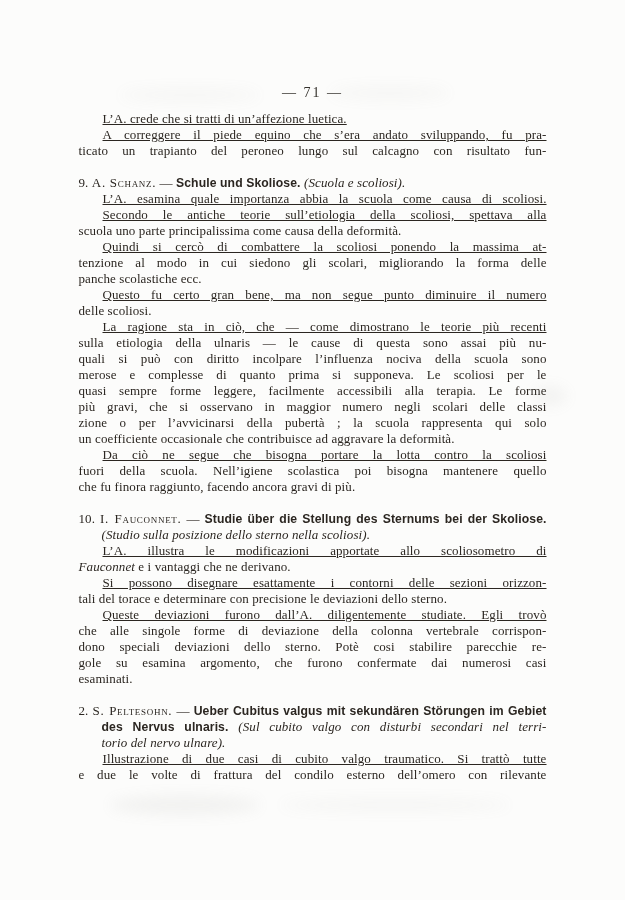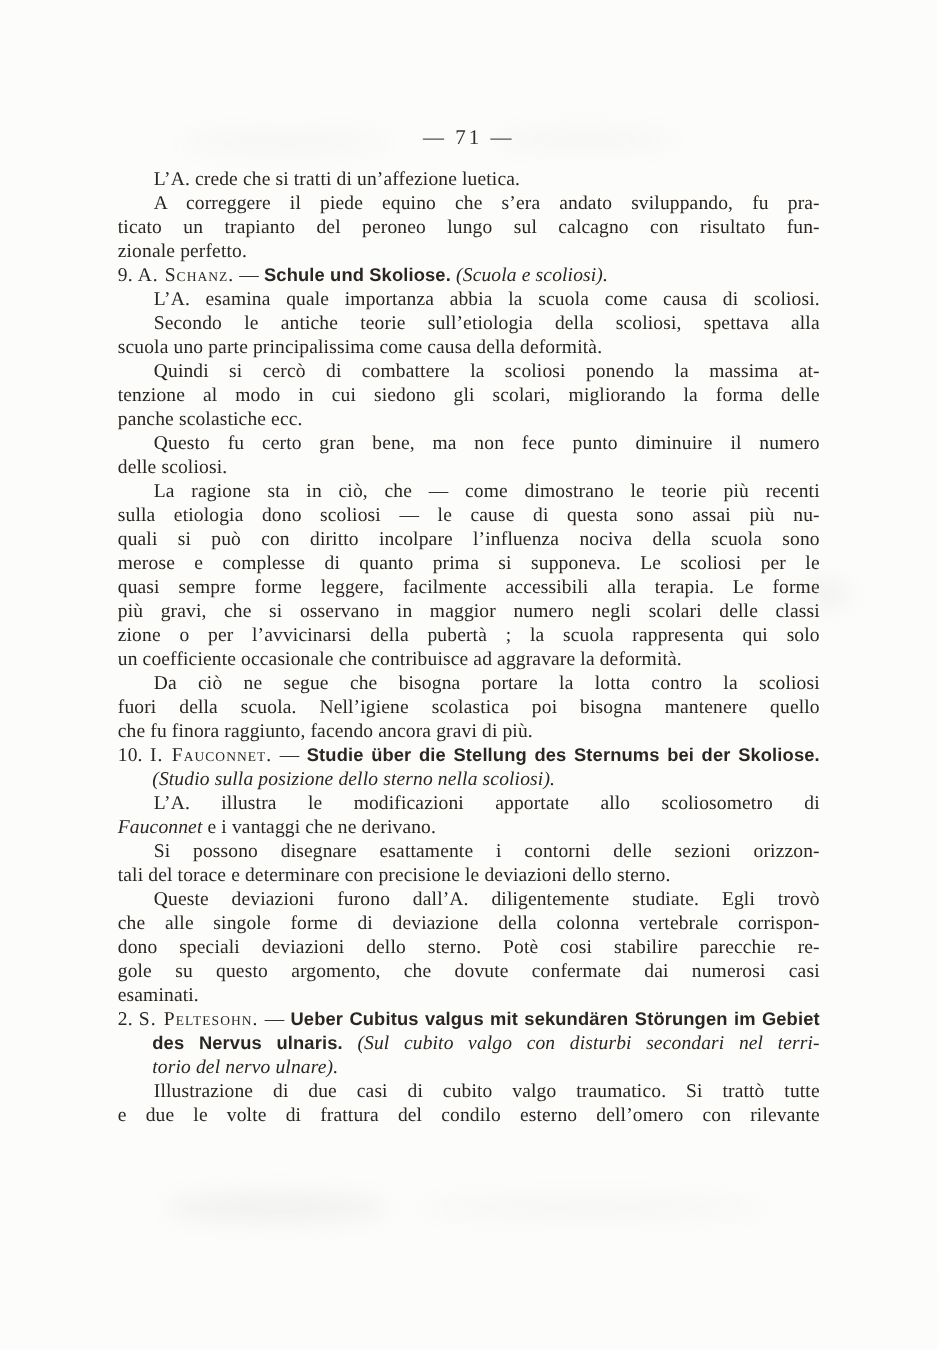--- a/index.html
+++ b/index.html
@@ -25,22 +25,22 @@
     font-size: 13px;
     line-height: 16px;
     letter-spacing: 0.1px;
   }
   .line {
     text-align: justify;
     text-align-last: justify;
     white-space: normal;
   }
   .line.last { text-align-last: left; }
-  .para .line.indent { text-indent: 24px; }
-  .heading { margin-top: 0; }
+  .para .line.indent { text-indent: 24px; text-decoration: underline; }
+  .heading { margin-top: 16px; }
   .heading .line.cont { padding-left: 23px; }
   .seg-plain { }
   .seg-sc { font-variant: small-caps; letter-spacing: 0.7px; }
   .seg-bold {
     font-weight: bold;
     font-family: "Liberation Sans", "DejaVu Sans", sans-serif;
     font-size: 12.2px;
   }
   .seg-italic { font-style: italic; }
   
@@ -68,21 +68,20 @@
 
   <div class="textblock">
 
     <div class="intro">
         <div class="para">
           <div class="line last indent"><span class="seg-plain">L’A. crede che si tratti di un’affezione luetica.</span></div>
         </div>
         <div class="para">
           <div class="line indent"><span class="seg-plain">A correggere il piede equino che s’era andato sviluppando, fu pra-</span></div>
           <div class="line"><span class="seg-plain">ticato un trapianto del peroneo lungo sul calcagno con risultato fun-</span></div>
-          <div class="line last"><span class="seg-plain">zionale perfetto.</span></div>
         </div>
       </div>
 
     <div class="entry">
       <div class="heading">
           <div class="line last"><span class="seg-plain">9. </span><span class="seg-sc">A. Schanz.</span><span class="seg-plain"> — </span><span class="seg-bold">Schule und Skoliose. </span><span class="seg-italic">(Scuola e scoliosi).</span></div>
         </div>
       <div class="body">
           <div class="para">
             <div class="line indent"><span class="seg-plain">L’A. esamina quale importanza abbia la scuola come causa di scoliosi.</span></div>
@@ -90,26 +89,26 @@
           <div class="para">
             <div class="line indent"><span class="seg-plain">Secondo le antiche teorie sull’etiologia della scoliosi, spettava alla</span></div>
             <div class="line last"><span class="seg-plain">scuola uno parte principalissima come causa della deformità.</span></div>
           </div>
           <div class="para">
             <div class="line indent"><span class="seg-plain">Quindi si cercò di combattere la scoliosi ponendo la massima at-</span></div>
             <div class="line"><span class="seg-plain">tenzione al modo in cui siedono gli scolari, migliorando la forma delle</span></div>
             <div class="line last"><span class="seg-plain">panche scolastiche ecc.</span></div>
           </div>
           <div class="para">
-            <div class="line indent"><span class="seg-plain">Questo fu certo gran bene, ma non fece punto diminuire il numero</span></div>
+            <div class="line indent"><span class="seg-plain">Questo fu certo gran bene, ma non segue punto diminuire il numero</span></div>
             <div class="line last"><span class="seg-plain">delle scoliosi.</span></div>
           </div>
           <div class="para">
             <div class="line indent"><span class="seg-plain">La ragione sta in ciò, che — come dimostrano le teorie più recenti</span></div>
-            <div class="line"><span class="seg-plain">sulla etiologia dono scoliosi — le cause di questa sono assai più nu-</span></div>
+            <div class="line"><span class="seg-plain">sulla etiologia della ulnaris — le cause di questa sono assai più nu-</span></div>
             <div class="line"><span class="seg-plain">quali si può con diritto incolpare l’influenza nociva della scuola sono</span></div>
             <div class="line"><span class="seg-plain">merose e complesse di quanto prima si supponeva. Le scoliosi per le</span></div>
             <div class="line"><span class="seg-plain">quasi sempre forme leggere, facilmente accessibili alla terapia. Le forme</span></div>
             <div class="line"><span class="seg-plain">più gravi, che si osservano in maggior numero negli scolari delle classi</span></div>
             <div class="line"><span class="seg-plain">zione o per l’avvicinarsi della pubertà ; la scuola rappresenta qui solo</span></div>
             <div class="line last"><span class="seg-plain">un coefficiente occasionale che contribuisce ad aggravare la deformità.</span></div>
           </div>
           <div class="para">
             <div class="line indent"><span class="seg-plain">Da ciò ne segue che bisogna portare la lotta contro la scoliosi</span></div>
             <div class="line"><span class="seg-plain">fuori della scuola. Nell’igiene scolastica poi bisogna mantenere quello</span></div>
@@ -129,21 +128,21 @@
             <div class="line last"><span class="seg-italic">Fauconnet</span><span class="seg-plain"> e i vantaggi che ne derivano.</span></div>
           </div>
           <div class="para">
             <div class="line indent"><span class="seg-plain">Si possono disegnare esattamente i contorni delle sezioni orizzon-</span></div>
             <div class="line last"><span class="seg-plain">tali del torace e determinare con precisione le deviazioni dello sterno.</span></div>
           </div>
           <div class="para">
             <div class="line indent"><span class="seg-plain">Queste deviazioni furono dall’A. diligentemente studiate. Egli trovò</span></div>
             <div class="line"><span class="seg-plain">che alle singole forme di deviazione della colonna vertebrale corrispon-</span></div>
             <div class="line"><span class="seg-plain">dono speciali deviazioni dello sterno. Potè cosi stabilire parecchie re-</span></div>
-            <div class="line"><span class="seg-plain">gole su questo argomento, che dovute confermate dai numerosi casi</span></div>
+            <div class="line"><span class="seg-plain">gole su esamina argomento, che furono confermate dai numerosi casi</span></div>
             <div class="line last"><span class="seg-plain">esaminati.</span></div>
           </div>
         </div>
     </div>
 
     <div class="entry">
       <div class="heading">
           <div class="line"><span class="seg-plain">2. </span><span class="seg-sc">S. Peltesohn.</span><span class="seg-plain"> — </span><span class="seg-bold">Ueber Cubitus valgus mit sekundären Störungen im Gebiet</span></div>
           <div class="line cont"><span class="seg-bold">des Nervus ulnaris. </span><span class="seg-italic">(Sul cubito valgo con disturbi secondari nel terri-</span></div>
           <div class="line last cont"><span class="seg-italic">torio del nervo ulnare).</span></div>

